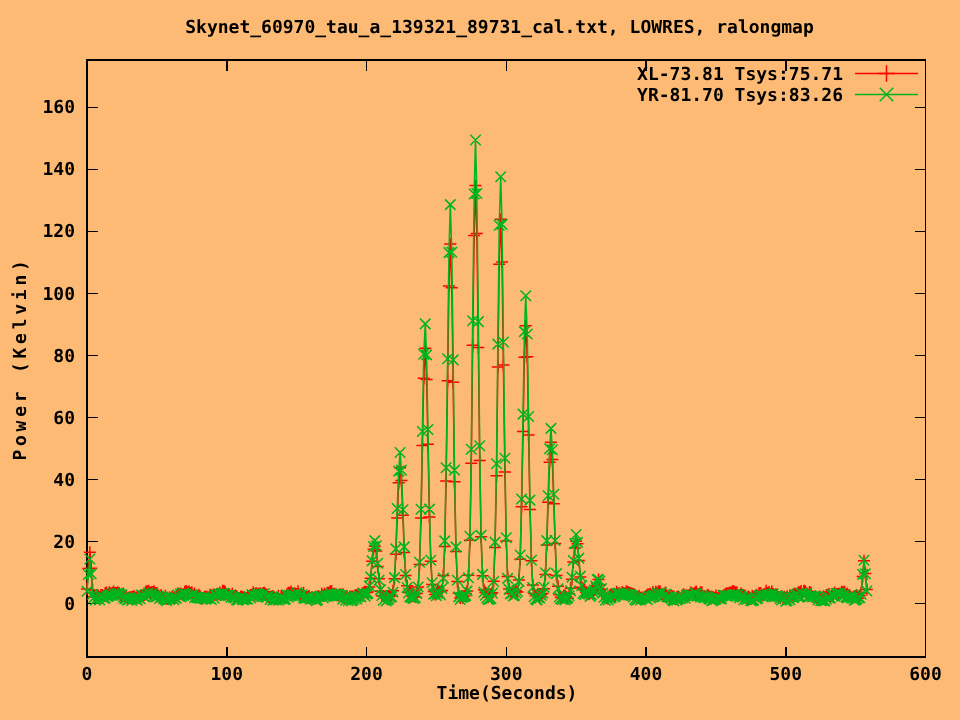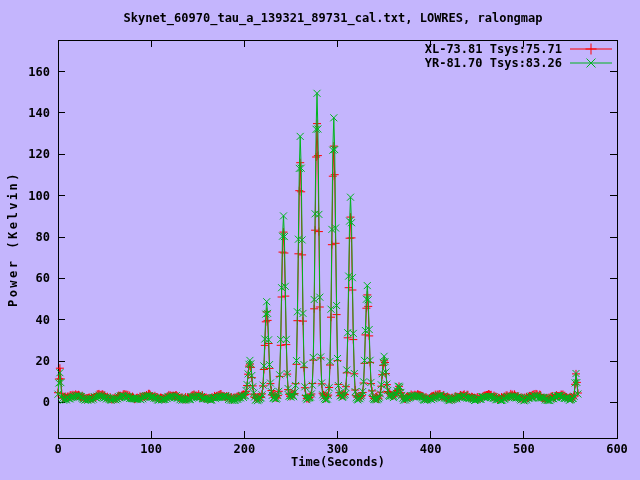--- a/index.html
+++ b/index.html
@@ -1,16 +1,16 @@
 <!DOCTYPE html>
 <html><head>
 <meta charset="utf-8">
 <style>
   html,body{margin:0;padding:0;background:#fff;}
-  .page{position:relative;width:640px;height:480px;background:#c4b5fd;overflow:hidden;}
+  .page{position:relative;width:640px;height:480px;background:#fdba74;overflow:hidden;}
   svg{display:block;}
   .t{font-family:"DejaVu Sans Mono","Liberation Mono",monospace;font-weight:bold;font-size:12px;fill:#000;}
   .ylab{letter-spacing:2.5px;}
 </style>
 </head>
 <body>
 
 <div class="page">
   <svg id="chart-svg" width="640" height="480" viewBox="0 0 640 480">
 

